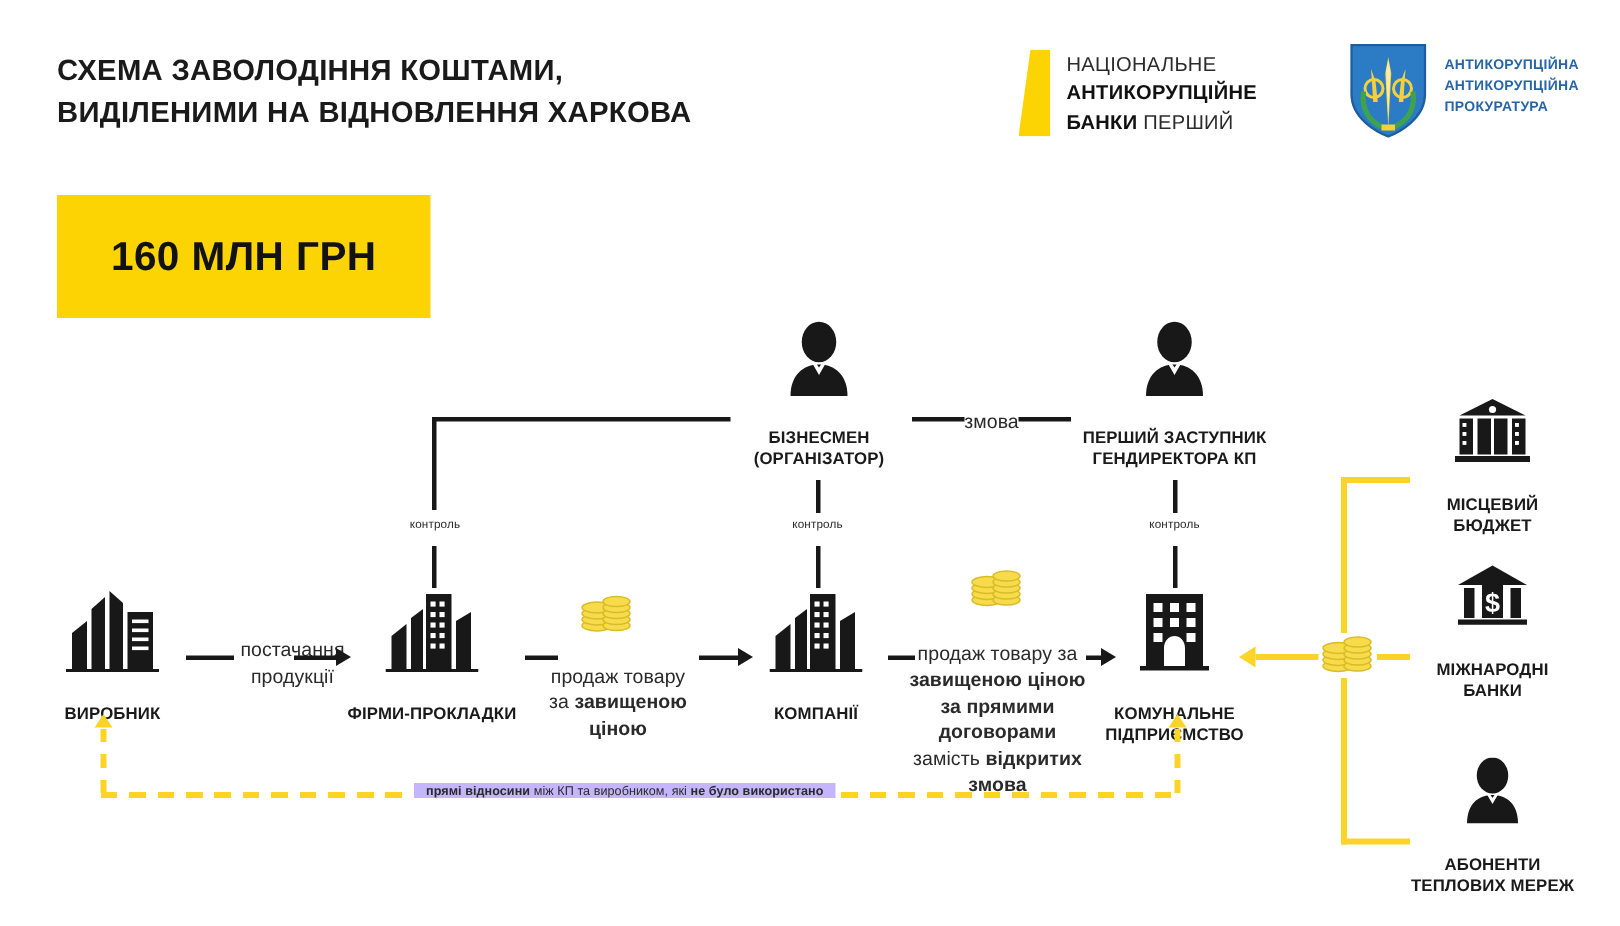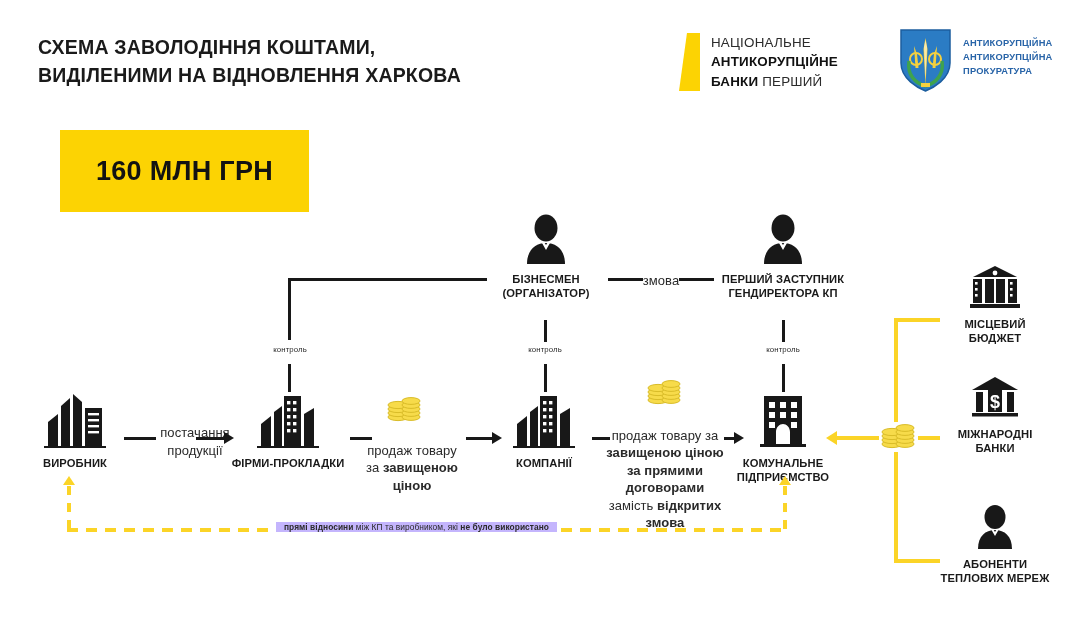--- a/index.html
+++ b/index.html
@@ -15,21 +15,21 @@
   .title {
     position: absolute; left: 38px; top: 34px;
     font-size: 19.5px; font-weight: bold; line-height: 1.42;
     letter-spacing: 0.2px; color: #1a1a1a;
     text-transform: uppercase; white-space: pre-line;
   }
   .banner {
     position: absolute; left: 38px; top: 130px;
     width: 249px; height: 82px; background: #FCD303;
     display: flex; flex-direction: column;
-    align-items: center; justify-content: center; margin-left: 22px;
+    align-items: center; justify-content: center;
   }
   .banner-amount {
     font-size: 27px; font-weight: bold; color: #121212;
     letter-spacing: 0.3px; line-height: 1;
   }
   .banner-sub {
     font-size: 14.5px; font-weight: bold; color: #121212;
     letter-spacing: 0.2px; margin-top: 7px; line-height: 1;
   }
 
@@ -46,21 +46,21 @@
   .sap-text {
     font-size: 9.3px; font-weight: bold; color: #2864A8;
     line-height: 1.52; letter-spacing: .2px; padding-top: 9px;
   }
 
   
   .node { position: absolute; text-align: center; }
   .node-label {
     font-size: 11.2px; font-weight: bold; color: #1a1a1a;
     line-height: 1.25; letter-spacing: .1px; white-space: pre-line;
-    margin-top: 4px;
+    margin-top: 16px;
   }
   .edge-label {
     position: absolute; text-align: center;
     font-size: 13px; color: #2a2a2a; line-height: 1.35;
     letter-spacing: .05px; white-space: pre-line;
   }
   .edge-label b { font-weight: bold; }
   .ctrl-label {
     position: absolute; font-size: 7.8px; color: #2a2a2a;
     letter-spacing: .1px; text-align: center;

